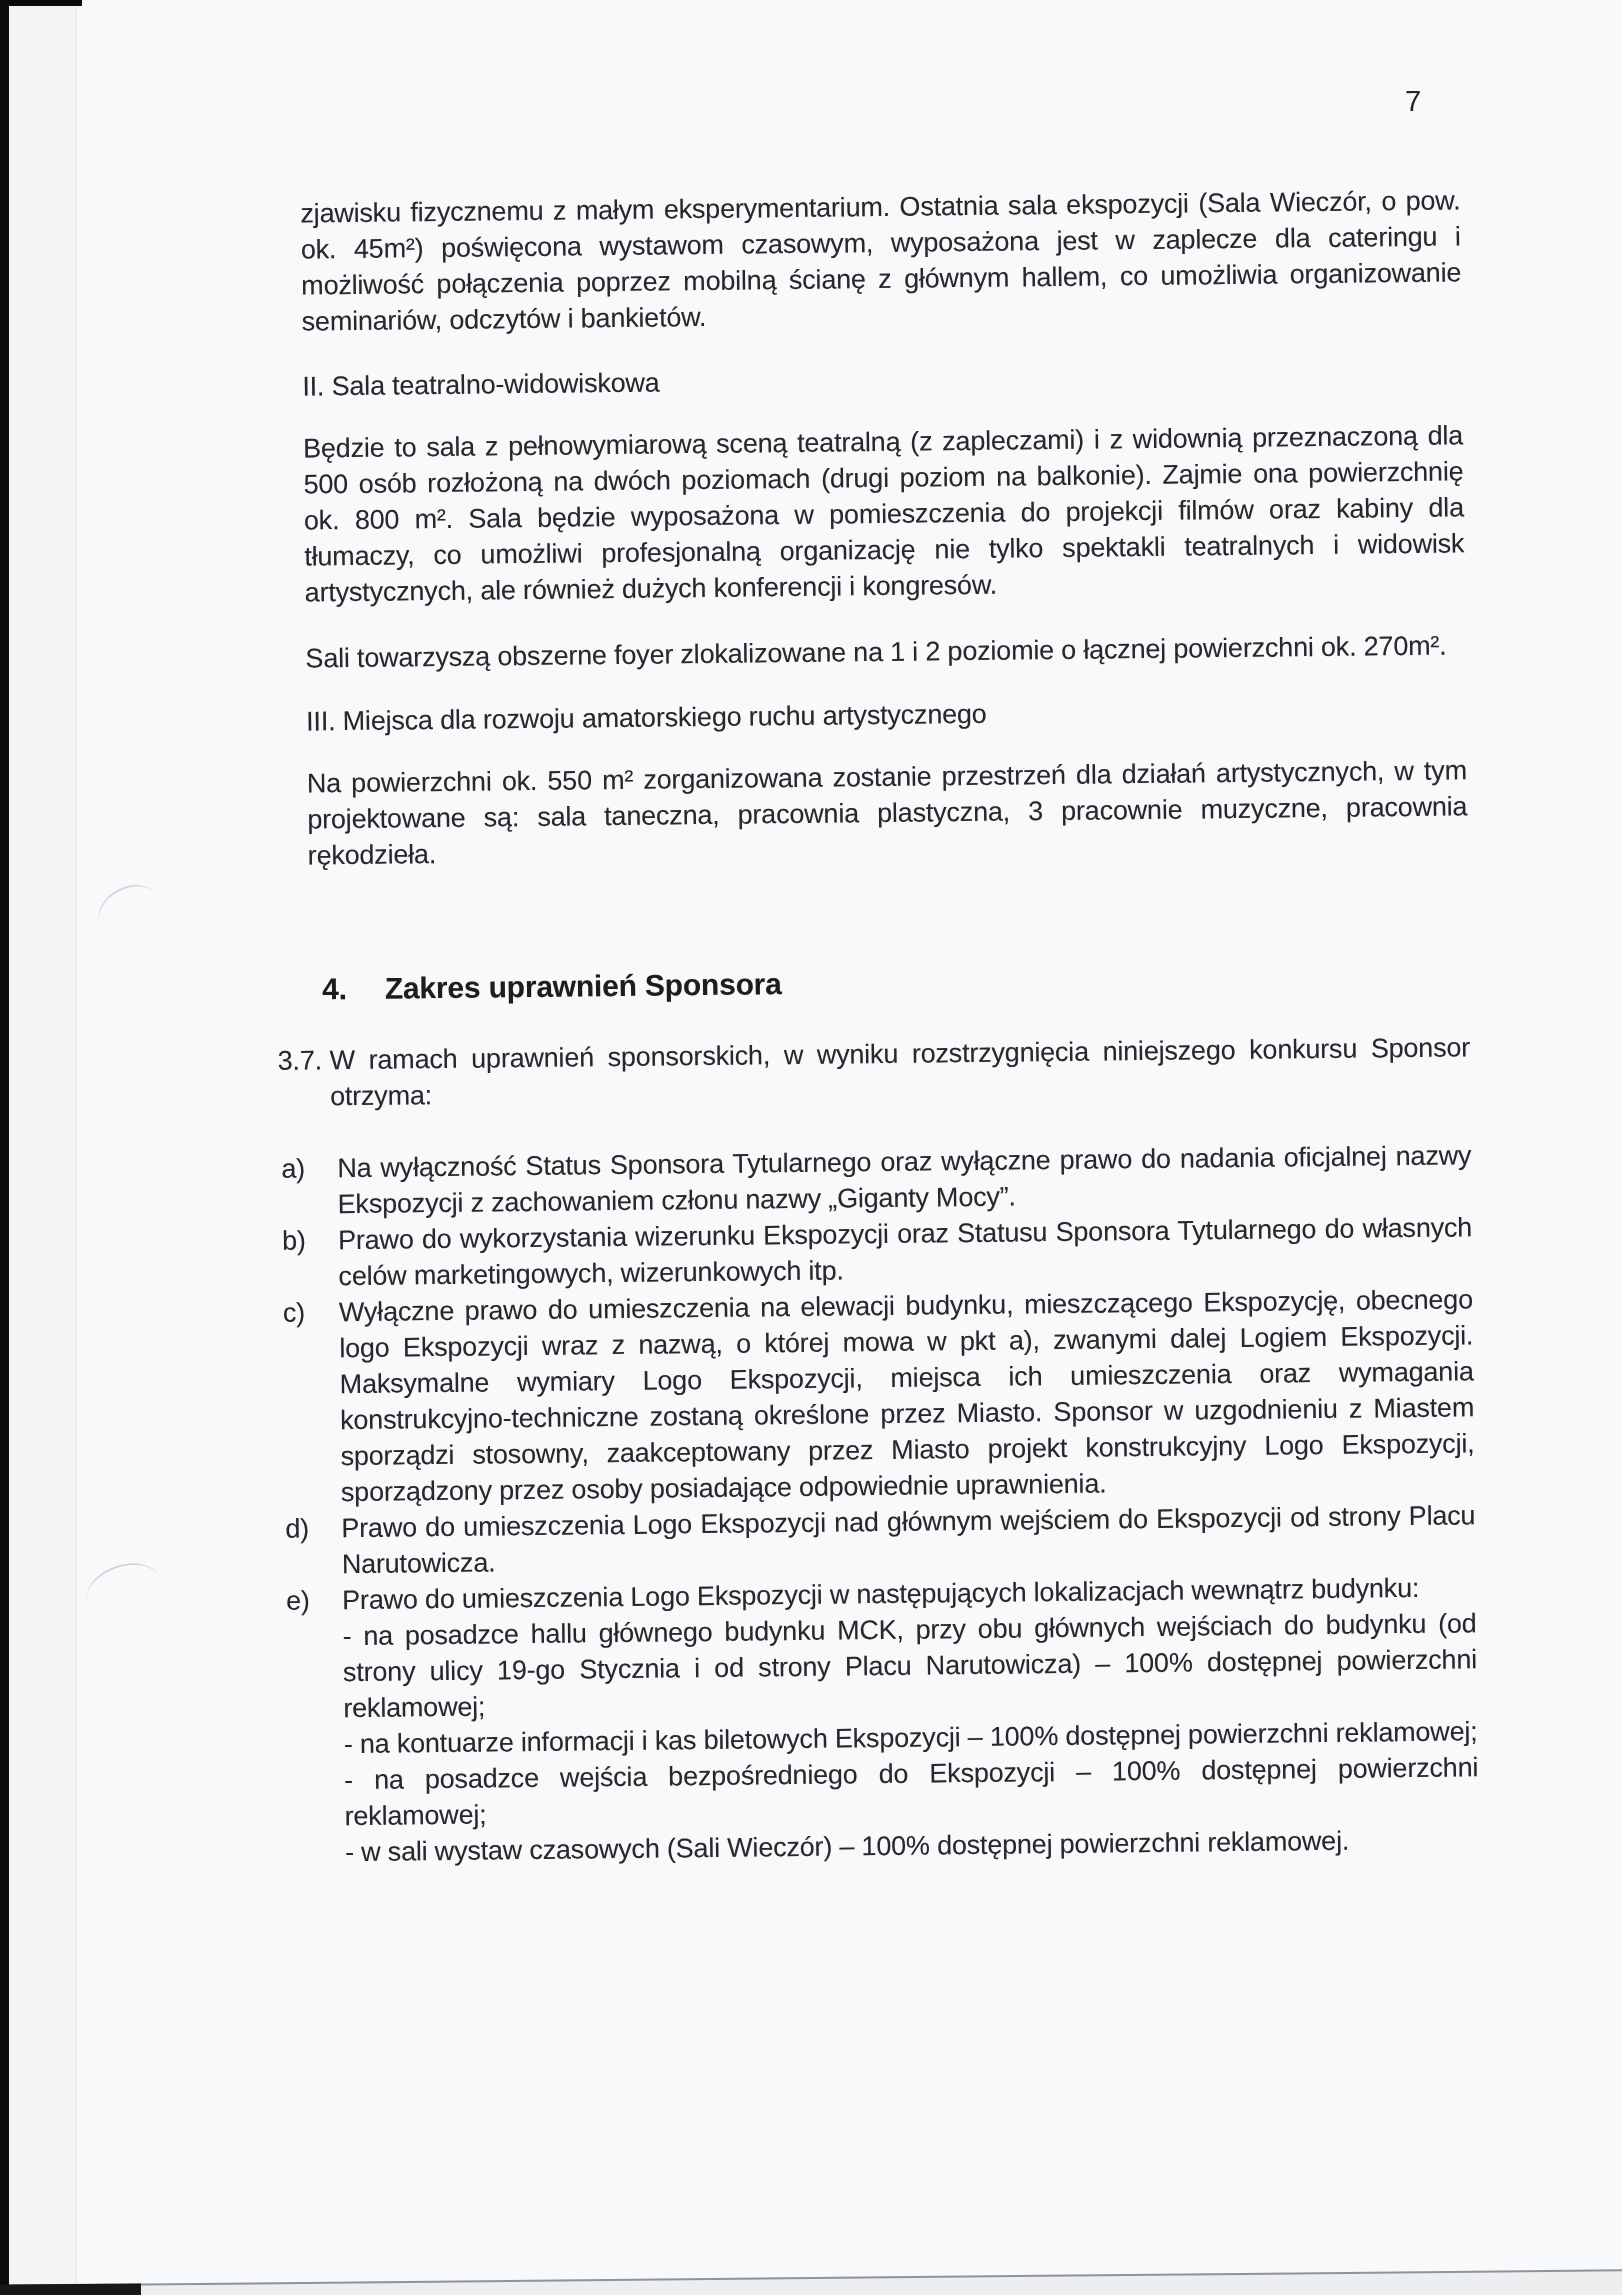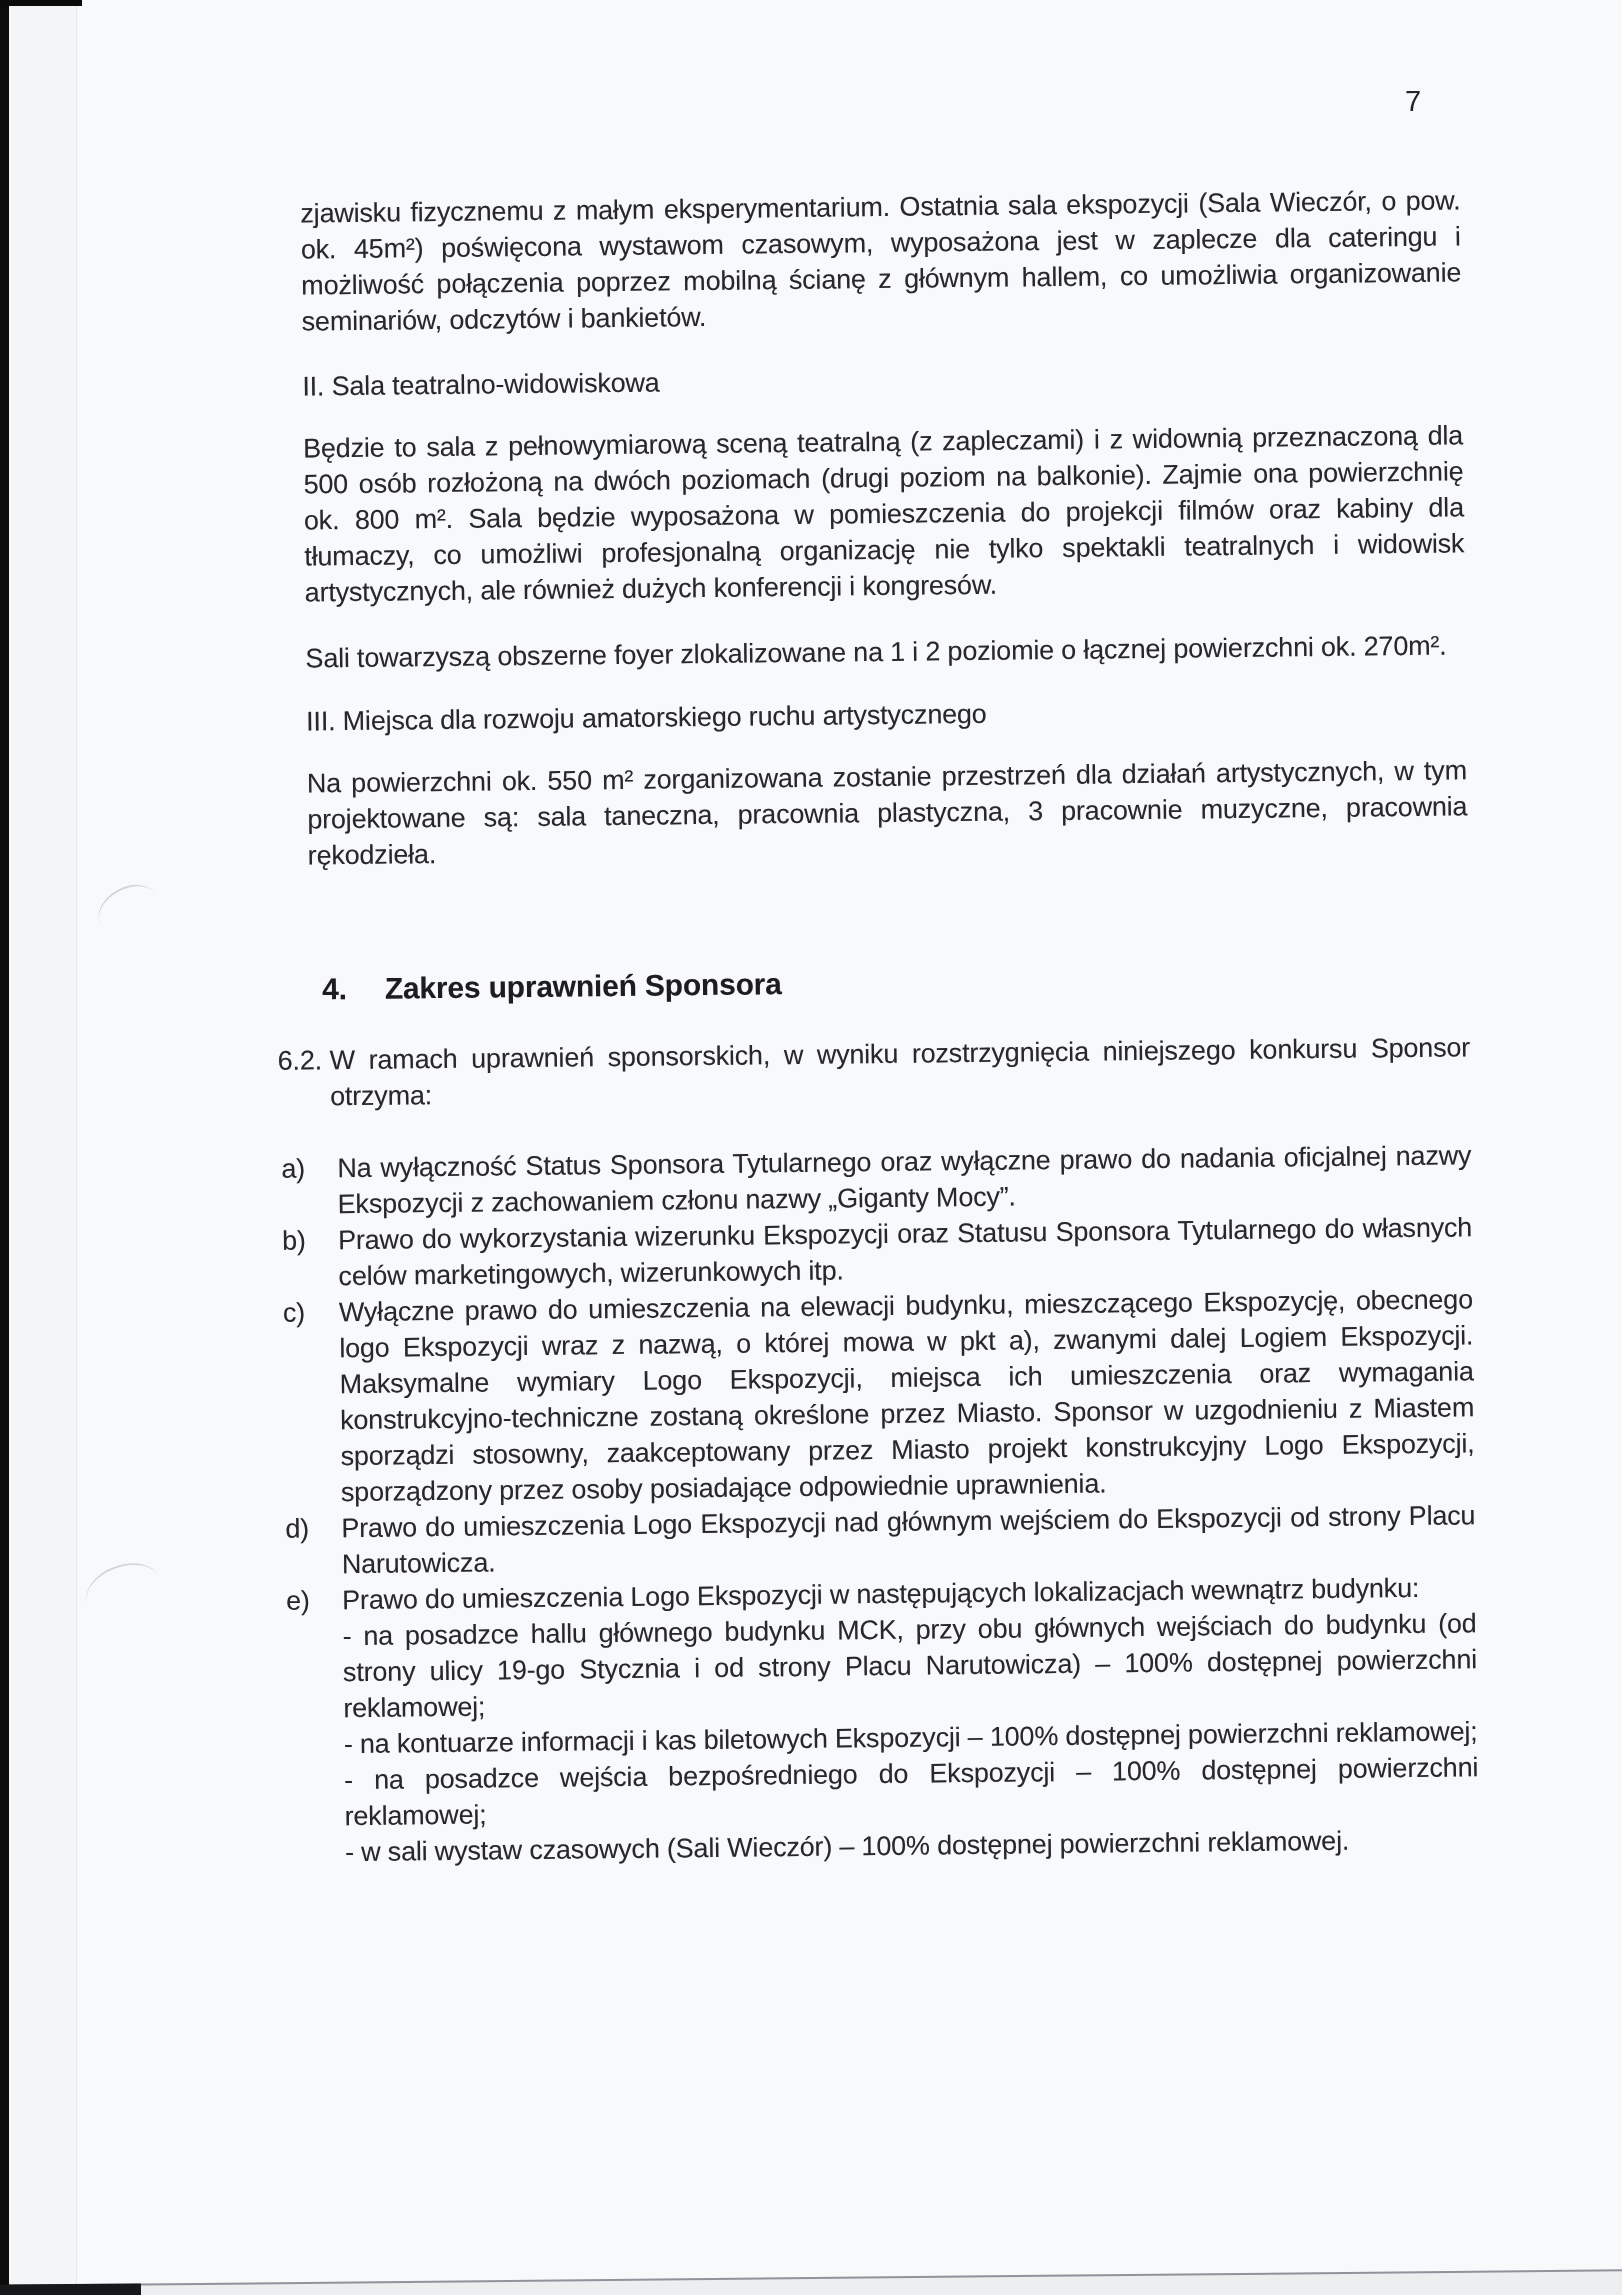--- a/index.html
+++ b/index.html
@@ -129,21 +129,21 @@
 
     <p class="para heading-sub mt-iii">III.  Miejsca dla rozwoju amatorskiego ruchu artystycznego</p>
 
     <p class="para mt-p3">Na powierzchni ok. 550 m² zorganizowana zostanie przestrzeń dla działań artystycznych, w tym projektowane są: sala taneczna, pracownia plastyczna, 3 pracownie muzyczne, pracownia rękodzieła.</p>
 
     <div class="chapter-heading">
       <span class="chapter-number">4.</span><span class="chapter-title">Zakres uprawnień Sponsora</span>
     </div>
 
     <div class="clause-41">
-      <span class="clause-label">6.2.</span>
+      <span class="clause-label">3.7.</span>
       <span>W ramach uprawnień sponsorskich, w wyniku rozstrzygnięcia niniejszego konkursu Sponsor otrzyma:</span>
     </div>
 
     <div class="alpha-list">
       <div class="alpha-item">
         <span class="item-label">a)</span>
         <span>Na wyłączność Status Sponsora Tytularnego oraz wyłączne prawo do nadania oficjalnej nazwy Ekspozycji z zachowaniem członu nazwy „Giganty Mocy”.</span>
       </div>
       <div class="alpha-item">
         <span class="item-label">b)</span>

